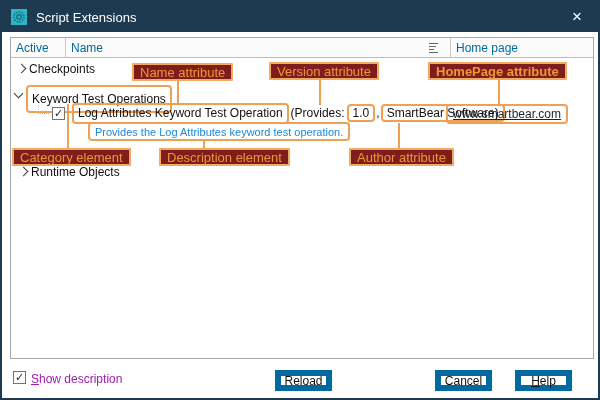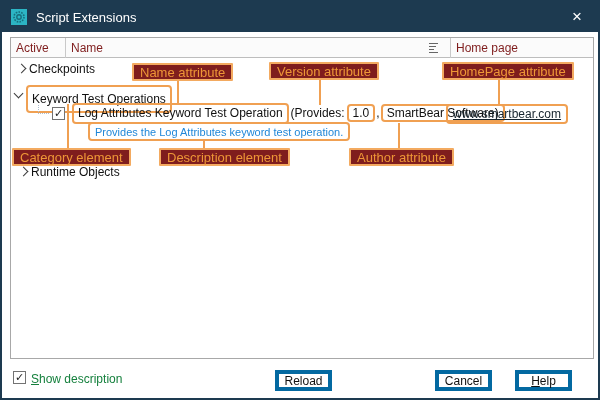--- a/index.html
+++ b/index.html
@@ -5,21 +5,21 @@
   * { margin:0; padding:0; box-sizing:border-box; }
   html,body { width:600px; height:400px; }
   body { font-family:"Liberation Sans", sans-serif; background:#fff; }
   .window { position:relative; width:600px; height:400px; border:2px solid #1d3a50; background:#fff; overflow:hidden; }
   .titlebar { position:absolute; left:0; top:0; right:0; height:30px; background:#1d3a50; display:flex; align-items:center; padding-left:9px; }
   .app-icon { width:16px; height:16px; flex:0 0 16px; }
   .title { color:#fff; font-size:13px; margin-left:9px; }
   .close-btn { margin-left:auto; width:42px; height:30px; display:flex; align-items:center; justify-content:center; color:#fff; font-size:17px; cursor:default; }
 
   .table { position:absolute; left:8px; top:35px; width:584px; height:322px; border:1px solid #a8a8a8; background:#fff; }
-  .hdr { position:absolute; left:9px; top:36px; width:582px; height:20px; background:#fbfbfb; border-bottom:1px solid #bdbdbd; font-size:12px; color:#7f1d1d; }
+  .hdr { position:absolute; left:9px; top:36px; width:582px; height:20px; background:#fbfbfb; border-bottom:1px solid #bdbdbd; font-size:12px; color:#0369a1; }
   .hdr-cell { position:absolute; top:0; height:20px; display:flex; align-items:center; padding-left:5px; }
   .hdr-div { position:absolute; top:0; width:1px; height:20px; background:#c9c9c9; }
   .sort-icon { position:absolute; top:5px; display:flex; flex-direction:column; gap:2px; align-items:flex-start; }
   .sort-icon i { display:block; height:1px; background:#666; }
 
   .row-text { position:absolute; font-size:12px; color:#111; white-space:nowrap; }
   .chev { position:absolute; width:7px; height:7px; border-right:1.5px solid #3c3c3c; border-bottom:1.5px solid #3c3c3c; }
   .chev.right { transform:rotate(-45deg); }
   .chev.down { transform:rotate(45deg); }
 
@@ -32,22 +32,22 @@
   .plain-frag { font-size:12px; color:#111; white-space:nowrap; padding:0 2px; }
   .ver-box { height:18px !important; }
 
   .desc-box { position:absolute; left:86px; top:120px; height:19px; display:flex; align-items:center; padding:0 5px; font-size:11px; color:#2087d8; white-space:nowrap; }
   .link-box { position:absolute; left:444px; top:102px; height:20px; display:flex; align-items:center; padding:0 5px; }
   .link-box a { font-size:12px; color:#16242e; text-decoration:underline; }
 
   .checkbox { position:absolute; width:13px; height:13px; border:1px solid #737373; background:#fff; display:flex; align-items:center; justify-content:center; font-size:11px; color:#222; line-height:1; }
   .tree-dots { position:absolute; left:36px; top:103px; width:11px; height:9px; border-left:1px dotted #aebfd0; border-bottom:1px dotted #aebfd0; }
 
-  .footer-label { position:absolute; left:29px; top:370px; font-size:12px; color:#15803d; }
-  .btn { position:absolute; top:368px; width:57px; height:21px; background:#fff; border:4px solid #0369a1; font-size:12px; color:#111; display:flex; align-items:center; justify-content:center; font-family:"Liberation Sans", sans-serif; }
+  .footer-label { position:absolute; left:29px; top:370px; font-size:12px; color:#a21caf; }
+  .btn { position:absolute; top:368px; width:57px; height:21px; background:#fff; border:6px solid #0369a1; font-size:12px; color:#111; display:flex; align-items:center; justify-content:center; font-family:"Liberation Sans", sans-serif; }
   .btn.default { background:#dcedf7; border-color:#68a3c5; }
   u { text-decoration:underline; }
 </style>
 </head>
 <body>
 
 <div class="window">
 
   <div class="titlebar">
     <svg class="app-icon" viewBox="0 0 16 16">
@@ -105,21 +105,21 @@
     <a href="#">www.smartbear.com</a>
   </div>
 
   <div class="desc-box hl-box">Provides the Log Attributes keyword test operation.</div>
 
   <span class="chev right" style="left:18px; top:166px;"></span>
   <span class="row-text" style="left:29px; top:163px;">Runtime Objects</span>
 
   <div class="ann-box" style="left:130px; top:61px;">Name attribute</div>
   <div class="ann-box" style="left:267px; top:60px;">Version attribute</div>
-  <div class="ann-box" style="left:440px; top:60px;">HomePage attribute</div>
+  <div class="ann-box" style="left:426px; top:60px;font-weight:bold;">HomePage attribute</div>
   <div class="ann-box" style="left:10px; top:146px;">Category element</div>
   <div class="ann-box" style="left:157px; top:146px;">Description element</div>
   <div class="ann-box" style="left:347px; top:146px;">Author attribute</div>
 
   <div class="checkbox" style="left:11px; top:369px;">✓</div>
   <label class="footer-label"><u>S</u><span>how description</span></label>
 
   <button class="btn" style="left:273px;">Reload</button>
   <button class="btn default" style="left:353px;margin-top:44px;">OK</button>
   <button class="btn" style="left:433px;">Cancel</button>

